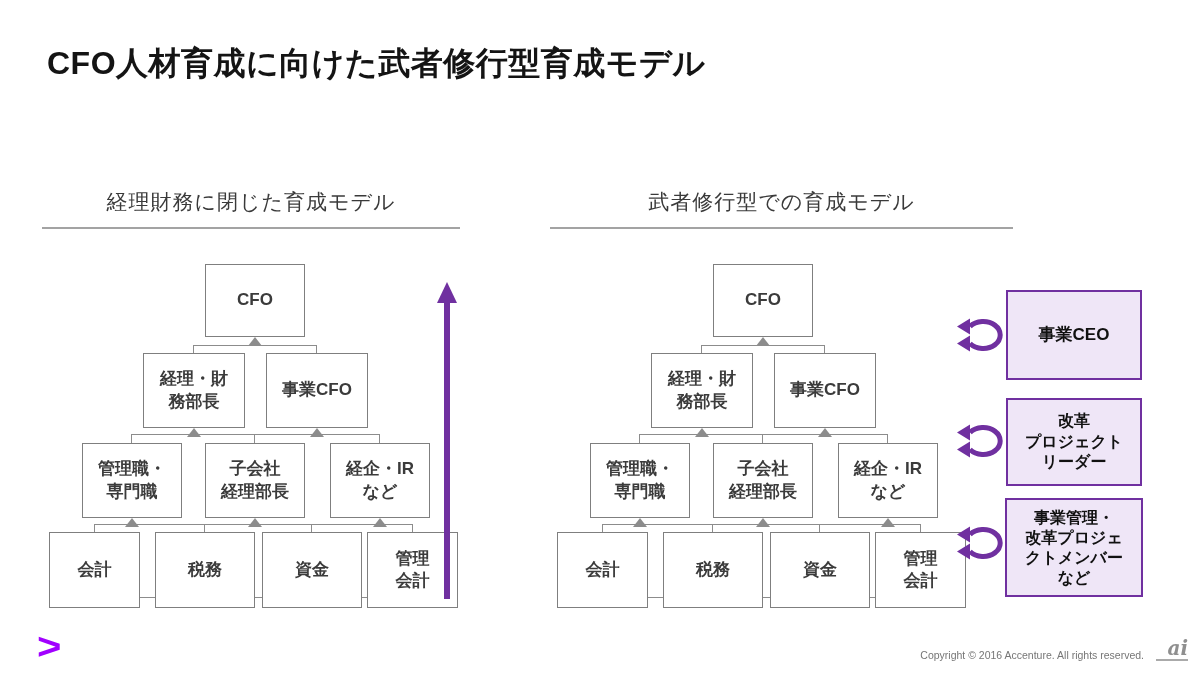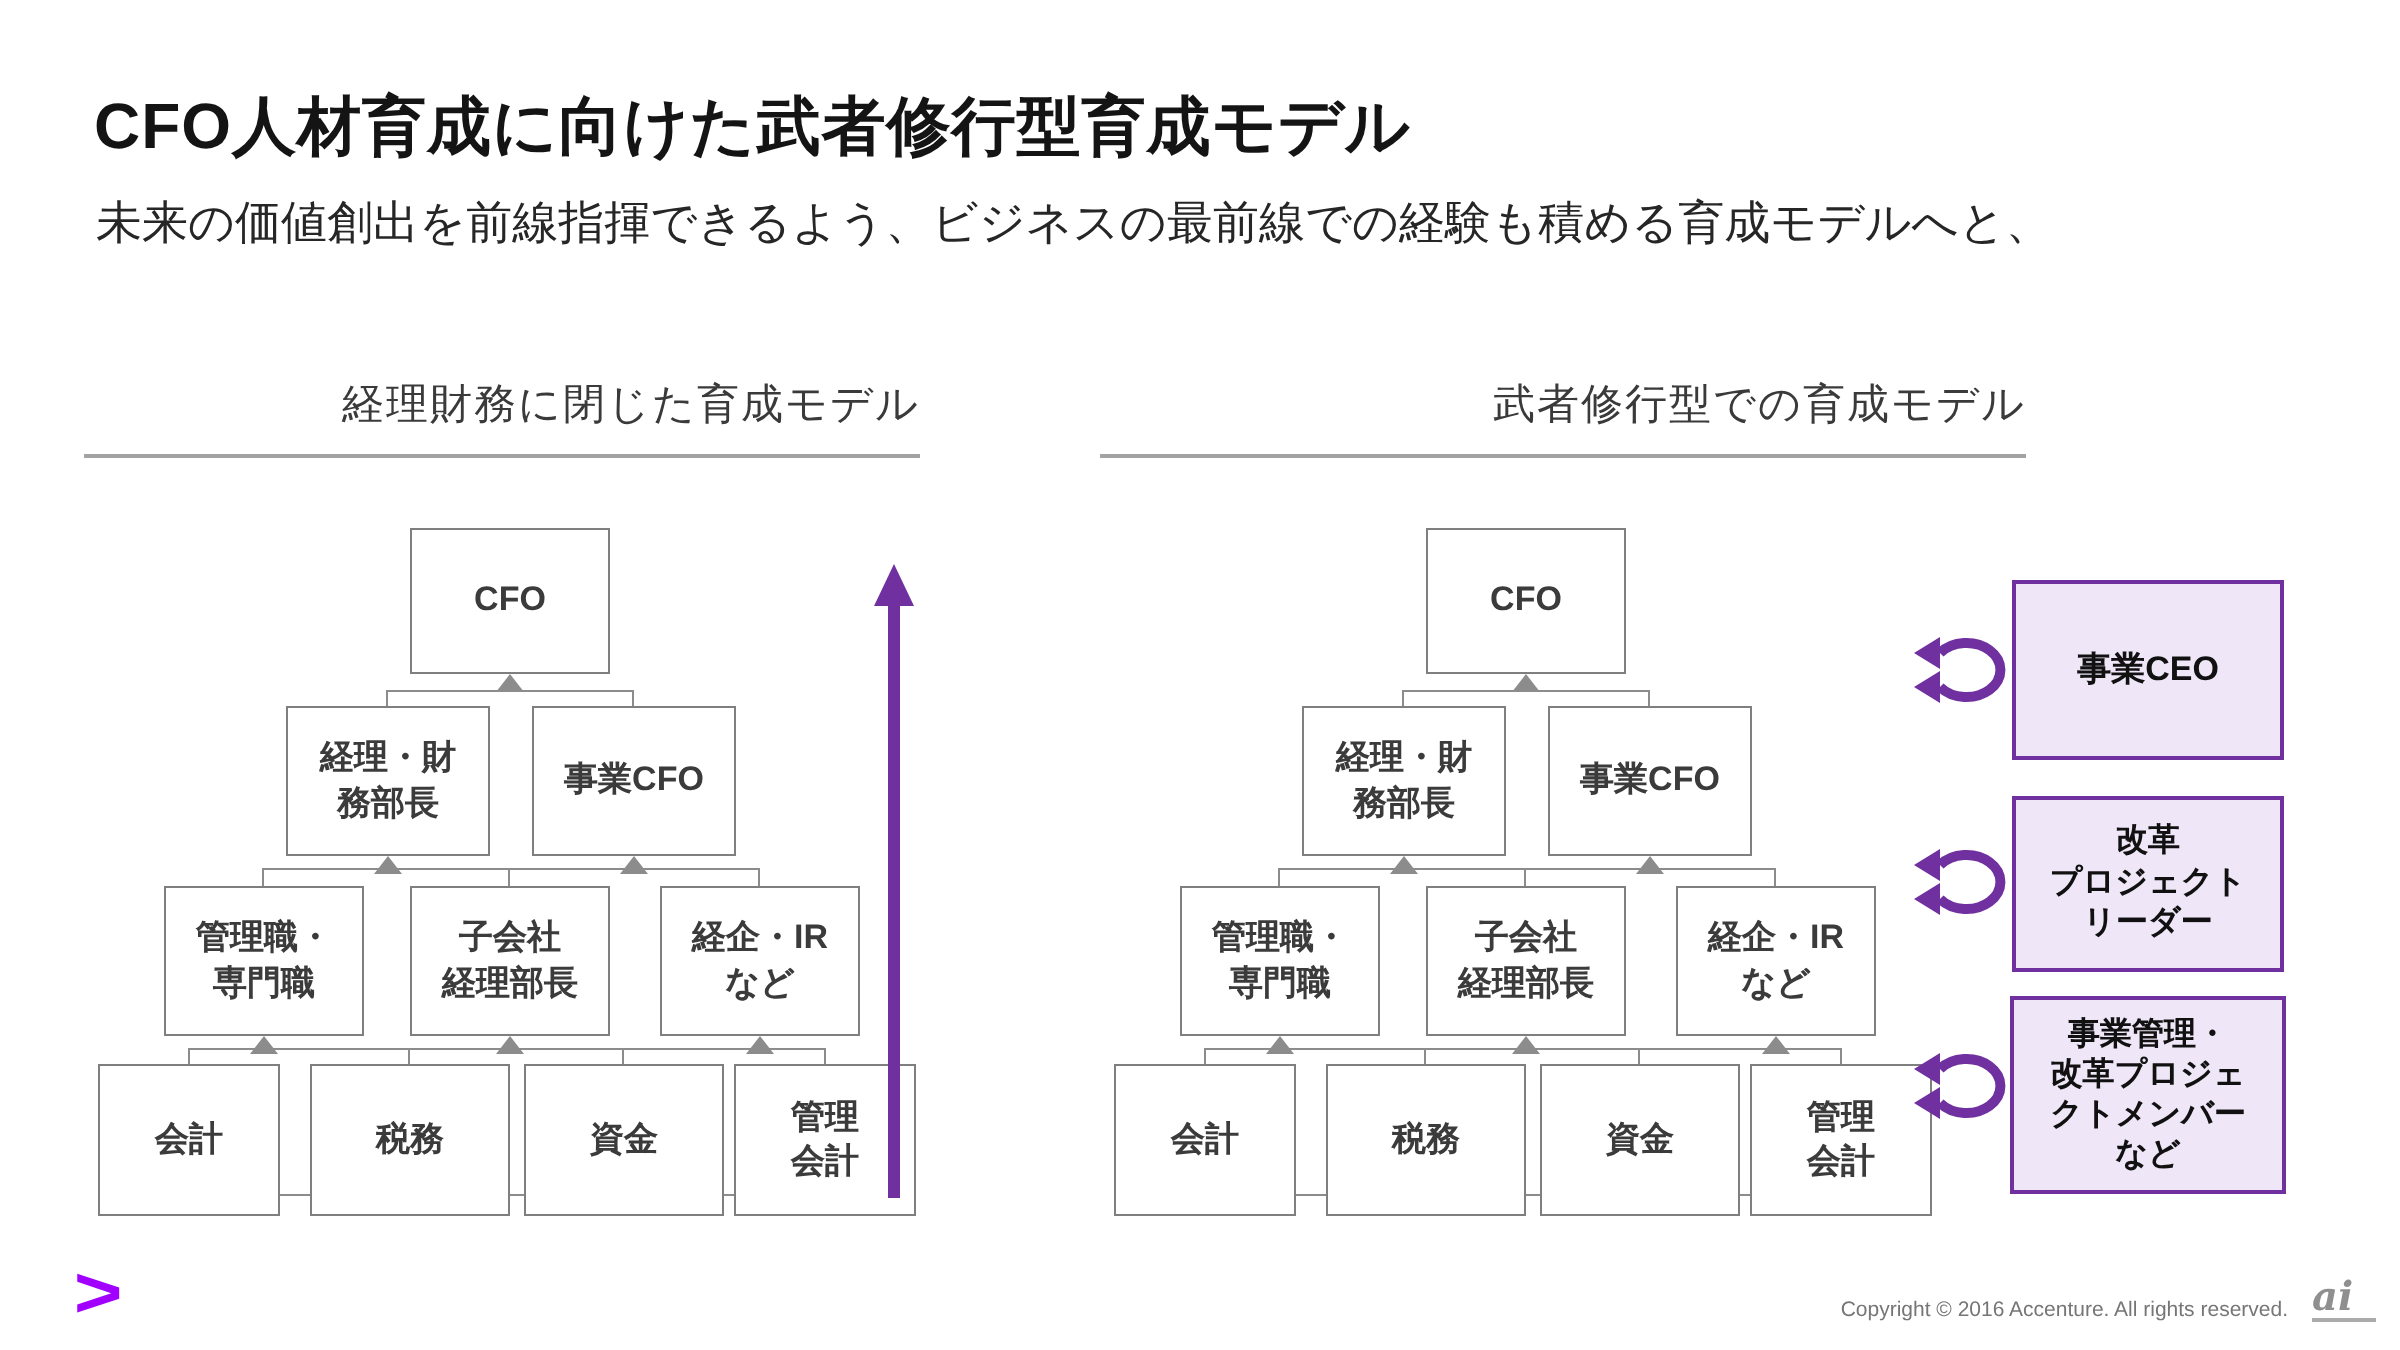--- a/index.html
+++ b/index.html
@@ -2,21 +2,21 @@
 <html><head>
 <meta charset="utf-8">
 <style>
   html,body { margin:0; padding:0; }
   body { width:1200px; height:675px; background:#ffffff; font-family:"Liberation Sans", sans-serif; overflow:hidden; }
   .slide { position:relative; width:1200px; height:675px; background:#ffffff;border-radius:20px; }
 
   .slide-title { position:absolute; left:47px; top:42px; font-size:32px; font-weight:bold; color:#141414; letter-spacing:0.5px; }
   .slide-subtitle { position:absolute; left:48px; top:96px; font-size:23px; color:#262626; line-height:31px; }
 
-  .col-header { position:absolute; top:188px; font-size:21px; color:#3a3a3a; text-align:right; letter-spacing:1px; }
+  .col-header { position:absolute; top:188px; font-size:21px; color:#3a3a3a; text-align:center; letter-spacing:1px; }
   .col-header.left  { left:42px;  width:418px; }
   .col-header.right { left:550px; width:463px; }
   .col-rule { position:absolute; top:227px; height:0; border-top:2px solid #a3a3a3; }
   .col-rule.left  { left:42px;  width:418px; }
   .col-rule.right { left:550px; width:463px; }
 
   .pyramid { position:absolute; width:430px; height:350px;font-weight:bold; }
   #pyr-left  { left:40px;  top:260px; }
   #pyr-right { left:548px; top:260px; }
 
@@ -32,32 +32,31 @@
   .up-arrow-head { position:absolute; left:437px; top:282px; width:0; height:0; border-left:10px solid transparent; border-right:10px solid transparent; border-bottom:21px solid #7030A0; }
 
   .career-box { position:absolute; background:#EFE6F7; border:2.5px solid #7030A0; display:flex; align-items:center; justify-content:center; text-align:center; white-space:pre-line; font-weight:bold; color:#111111; box-sizing:border-box; line-height:1.3; }
   #career-1 { left:1006px; top:290px; width:136px; height:90px; font-size:17px; }
   #career-2 { left:1006px; top:398px; width:136px; height:88px; font-size:16px; }
   #career-3 { left:1005px; top:498px; width:138px; height:99px; font-size:16px; line-height:1.25; }
 
   .loop-icon { position:absolute; }
 
   .footer-copyright { position:absolute; right:56px; top:649px; font-size:10.5px; color:#767676; }
-  .ai-logo { position:absolute; right:12px; top:638px; font-family:"DejaVu Serif", serif; font-style:italic; font-weight:bold; font-size:20px; color:#8f8f8f; line-height:20px; text-align:left; }
+  .ai-logo { position:absolute; right:12px; top:638px; font-family:"DejaVu Serif", serif; font-style:italic; font-weight:bold; font-size:20px; color:#8f8f8f; line-height:20px; text-align:right; }
   .ai-logo .ai-sub { width:32px; height:2px; background:#aaaaaa; margin-top:1px; }
   .brand-chevron { position:absolute; left:38px; top:626px; font-size:38px; font-weight:bold; color:#A100FF; transform:scale(1.1,0.95); }
 </style>
 </head>
 <body>
 
 <div class="slide">
 
   <div class="slide-title">CFO人材育成に向けた武者修行型育成モデル</div>
   <div class="slide-subtitle">
-    <div>未来の価値創出を前線指揮できるよう、ビジネスの最前線での経験も積める育成モデルへと、</div>
   </div>
 
   <div class="col-header left">経理財務に閉じた育成モデル</div>
   <div class="col-rule left"></div>
   <div class="col-header right">武者修行型での育成モデル</div>
   <div class="col-rule right"></div>
 
   <div class="pyramid" id="pyr-left">
       <div class="cline" style="left: 154px; top: 85px; width: 123px;"></div>
       <div class="cstub" style="left: 153.25px; top: 85px; height: 8px;"></div>

